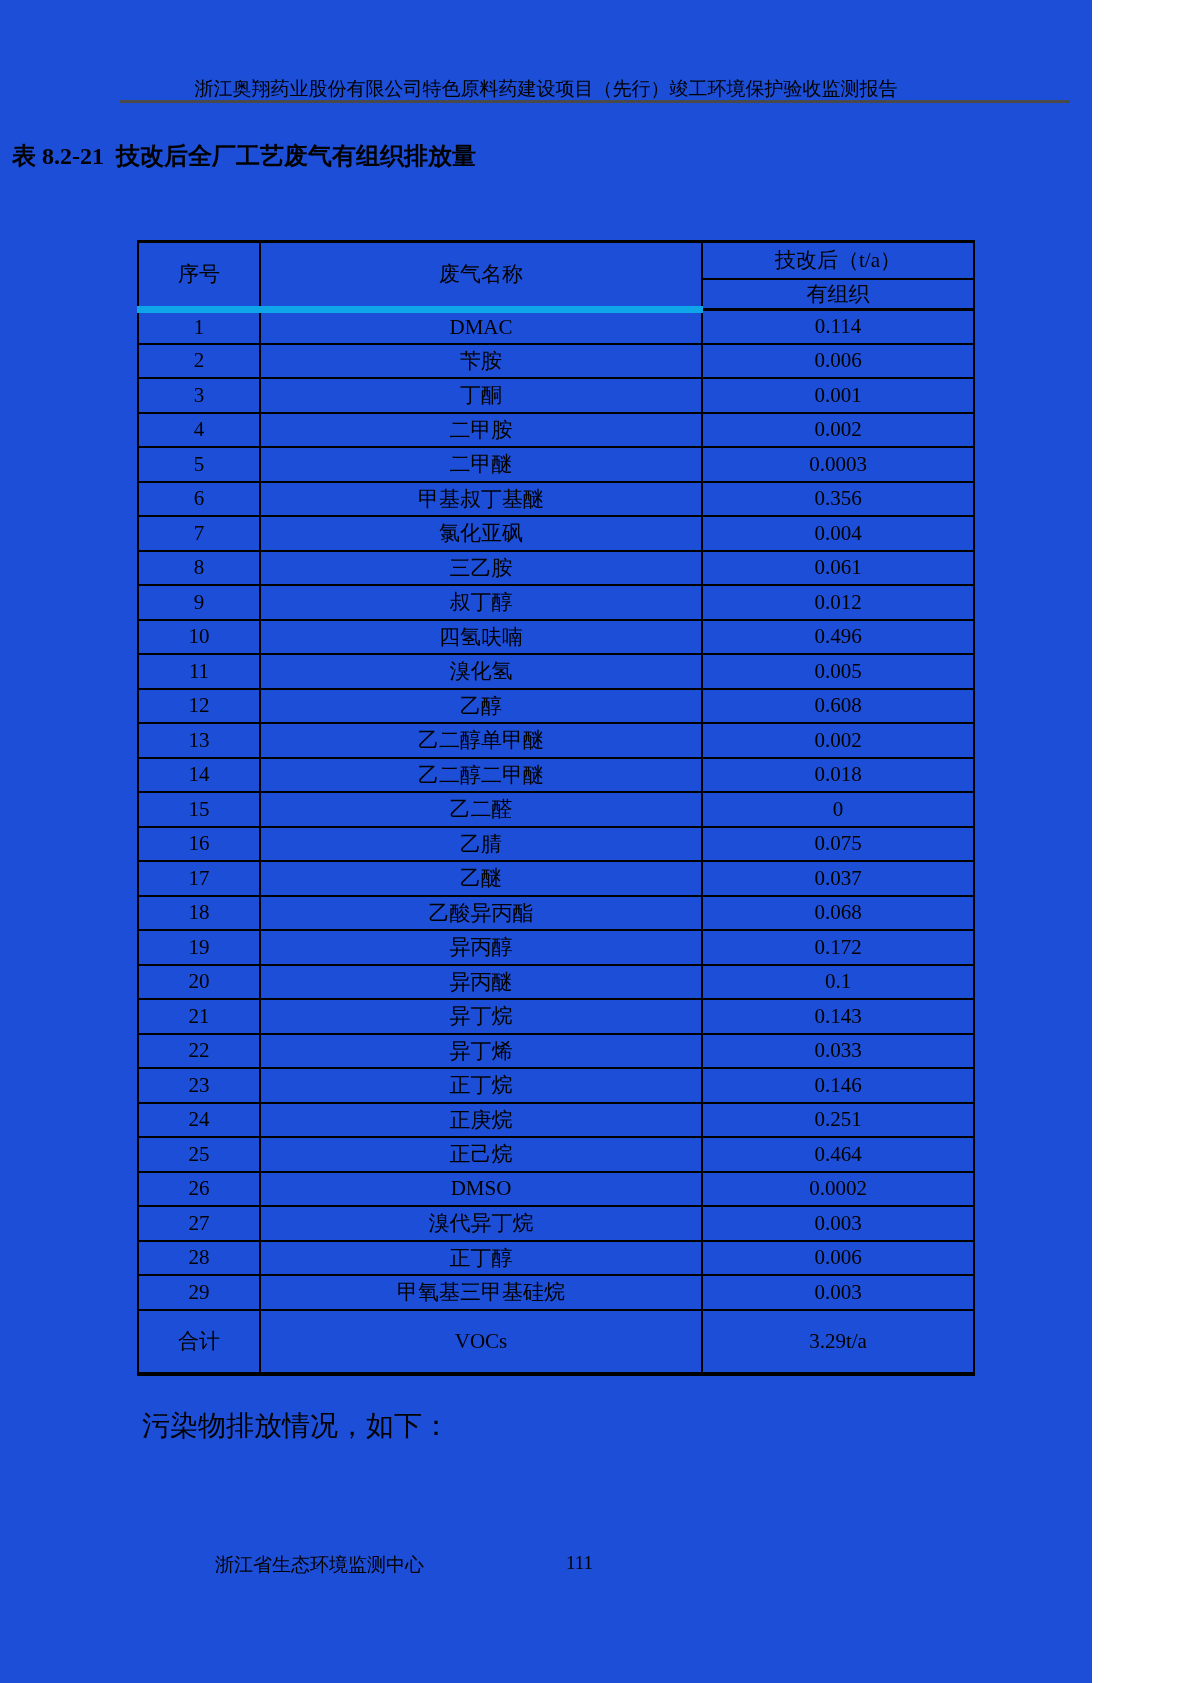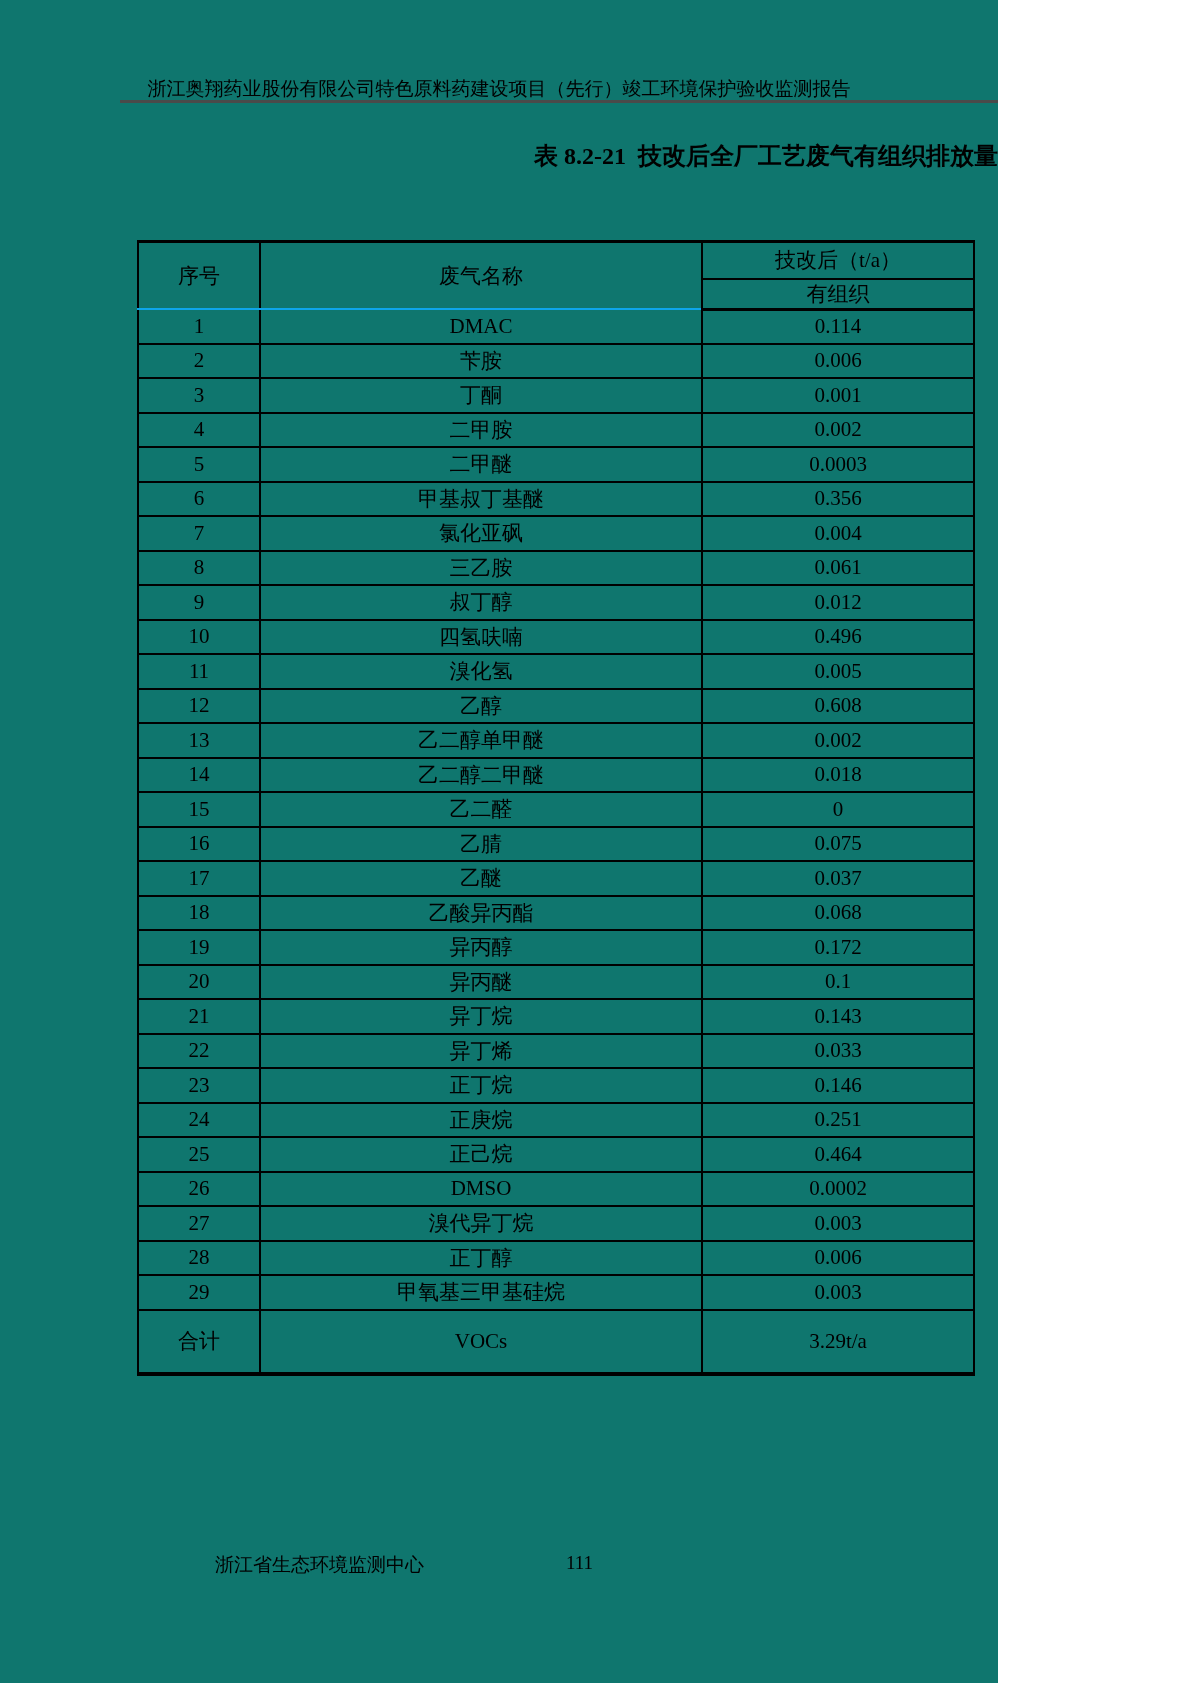--- a/index.html
+++ b/index.html
@@ -1,20 +1,20 @@
 <!DOCTYPE html>
 <html><head>
 <meta charset="utf-8">
 <style>
   html, body { margin: 0; padding: 0; }
   .page {
     position: relative;
-    width: 998px;
+    width: 1092px;
     height: 1683px;
-    background: #0f766e;
+    background: #1d4ed8;
     color: #000000;
     font-family: "Liberation Serif", "DejaVu Serif", serif;
     overflow: hidden;
   }
   .doc-header {
     position: absolute;
     top: 76px;
     left: 0;
     width: 100%;
     text-align: center;
@@ -27,24 +27,25 @@
     left: 120px;
     width: 950px;
     height: 3px;
     background: #4a4a4a;
   }
   .table-title {
     position: absolute;
     top: 140px;
     left: 0;
     width: 100%;
-    text-align: right;
+    text-align: left;
     font-size: 24px;
     font-weight: bold;
     white-space: pre;
+    padding-left: 12px;
   }
   table.data-table {
     position: absolute;
     top: 240px;
     left: 137px;
     width: 836px;
     border-collapse: collapse;
     table-layout: fixed;
     font-size: 21px;
     border-top: 3px solid #000;
@@ -56,21 +57,21 @@
     border: 2px solid #000;
     text-align: center;
     vertical-align: middle;
     font-weight: normal;
     padding: 0;
     overflow: hidden;
     white-space: nowrap;
   }
   thead tr.head-row-1 { height: 37px; }
   thead tr.head-row-2 { height: 30px; }
-  thead th.rowspan-head { border-bottom: 2px solid #0ea5e9; }
+  thead th.rowspan-head { border-bottom: 7px solid #0ea5e9; }
   thead tr.head-row-2 th { border-bottom: 3px solid #000; }
   tbody tr { height: 34.5px; }
   tbody tr.total-row { height: 64px; font-family: Liberation Serif, serif; }
   .paragraph {
     position: absolute;
     top: 1396px;
     left: 142px;
     width: 910px;
     font-size: 28px;
   }
@@ -268,18 +269,19 @@
     </tr>
         <tr class="total-row">
       <td>合计</td>
       <td>VOCs</td>
       <td>3.29t/a</td>
     </tr>
       </tbody>
   </table>
 
   <div class="paragraph">
+    <div class="para-line">污染物排放情况，如下：</div>
   </div>
 
   <div class="footer-org">浙江省生态环境监测中心</div>
   <div class="footer-page">111</div>
 
 </div>
 
 </body></html>

